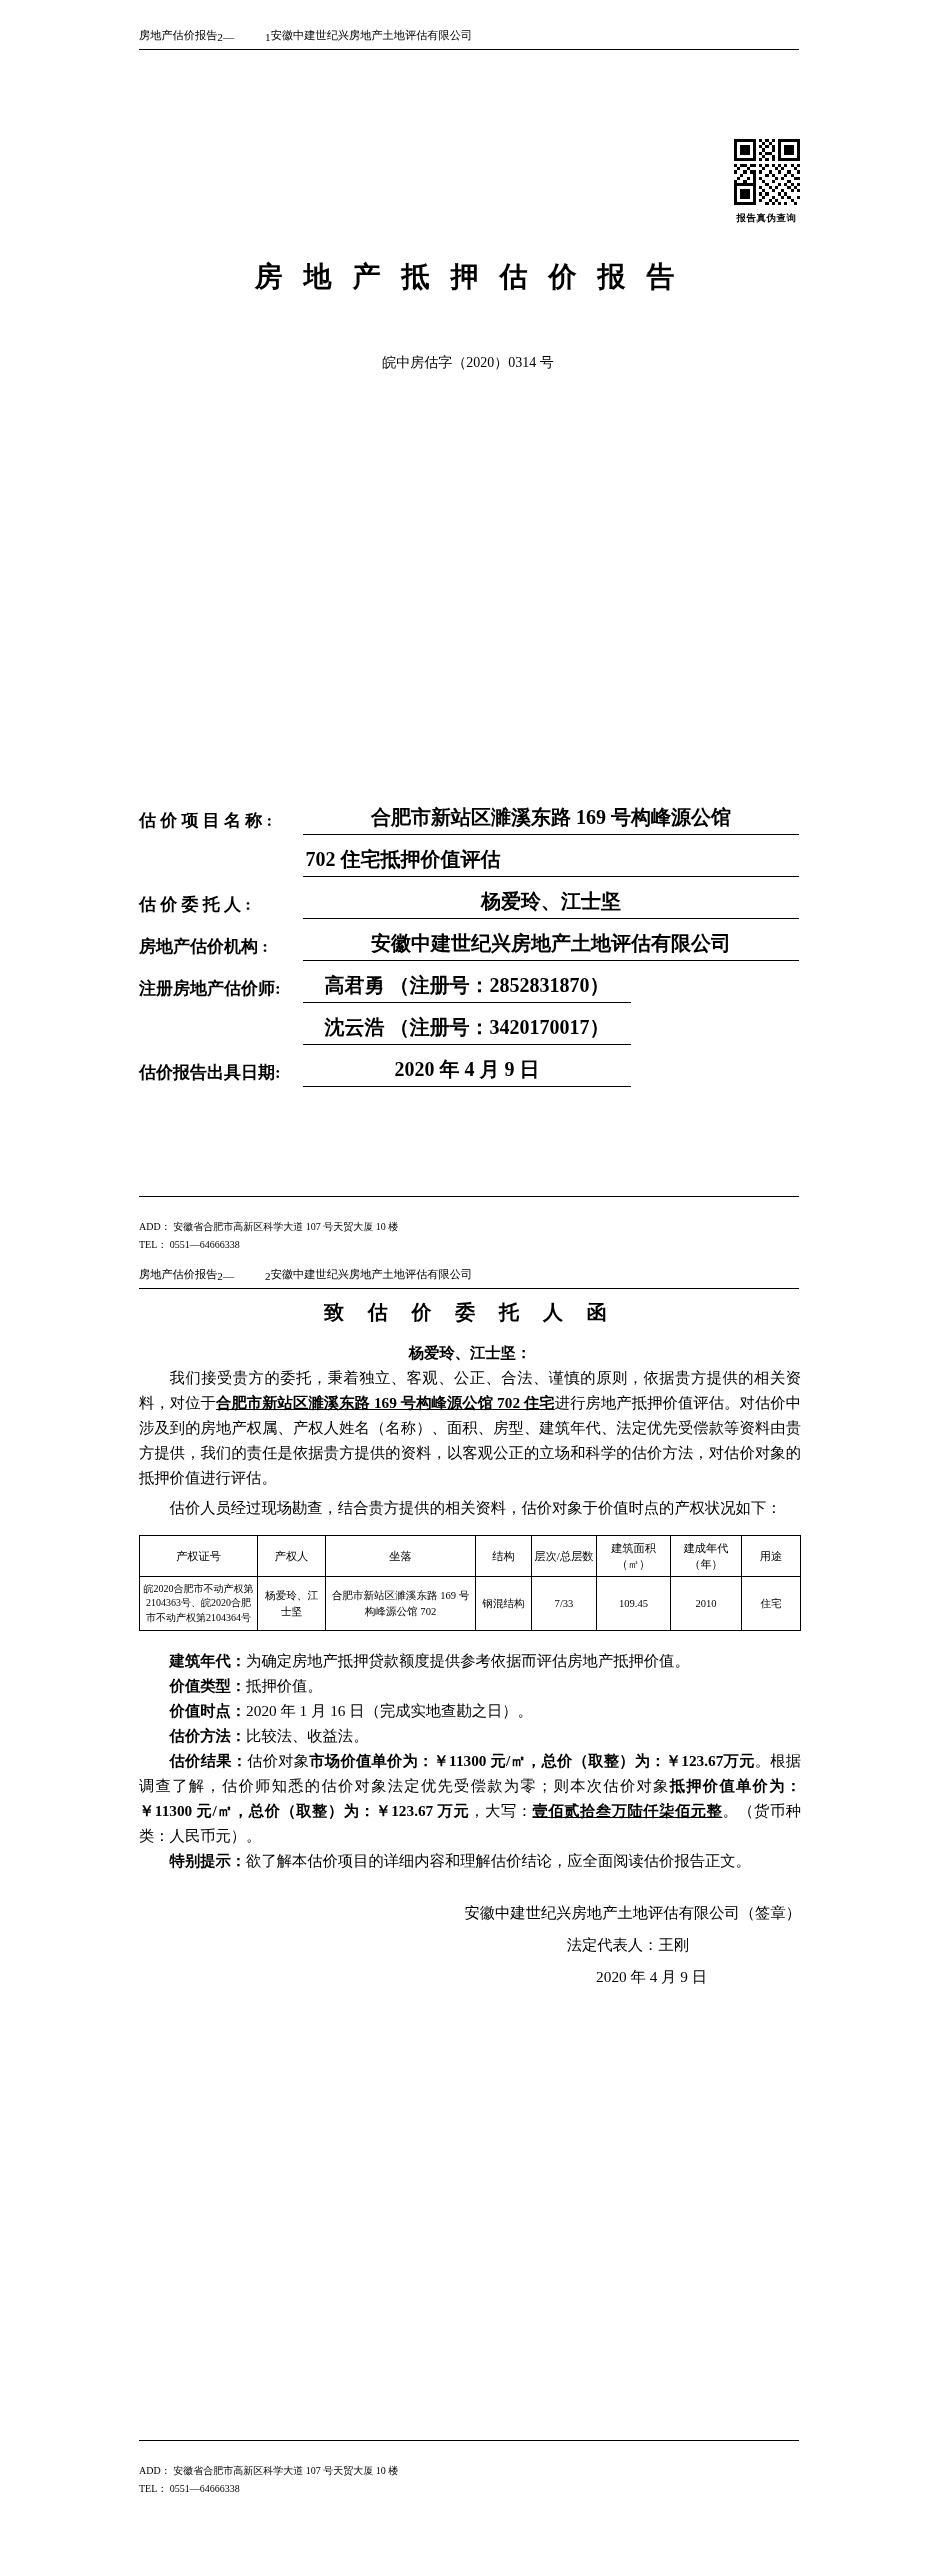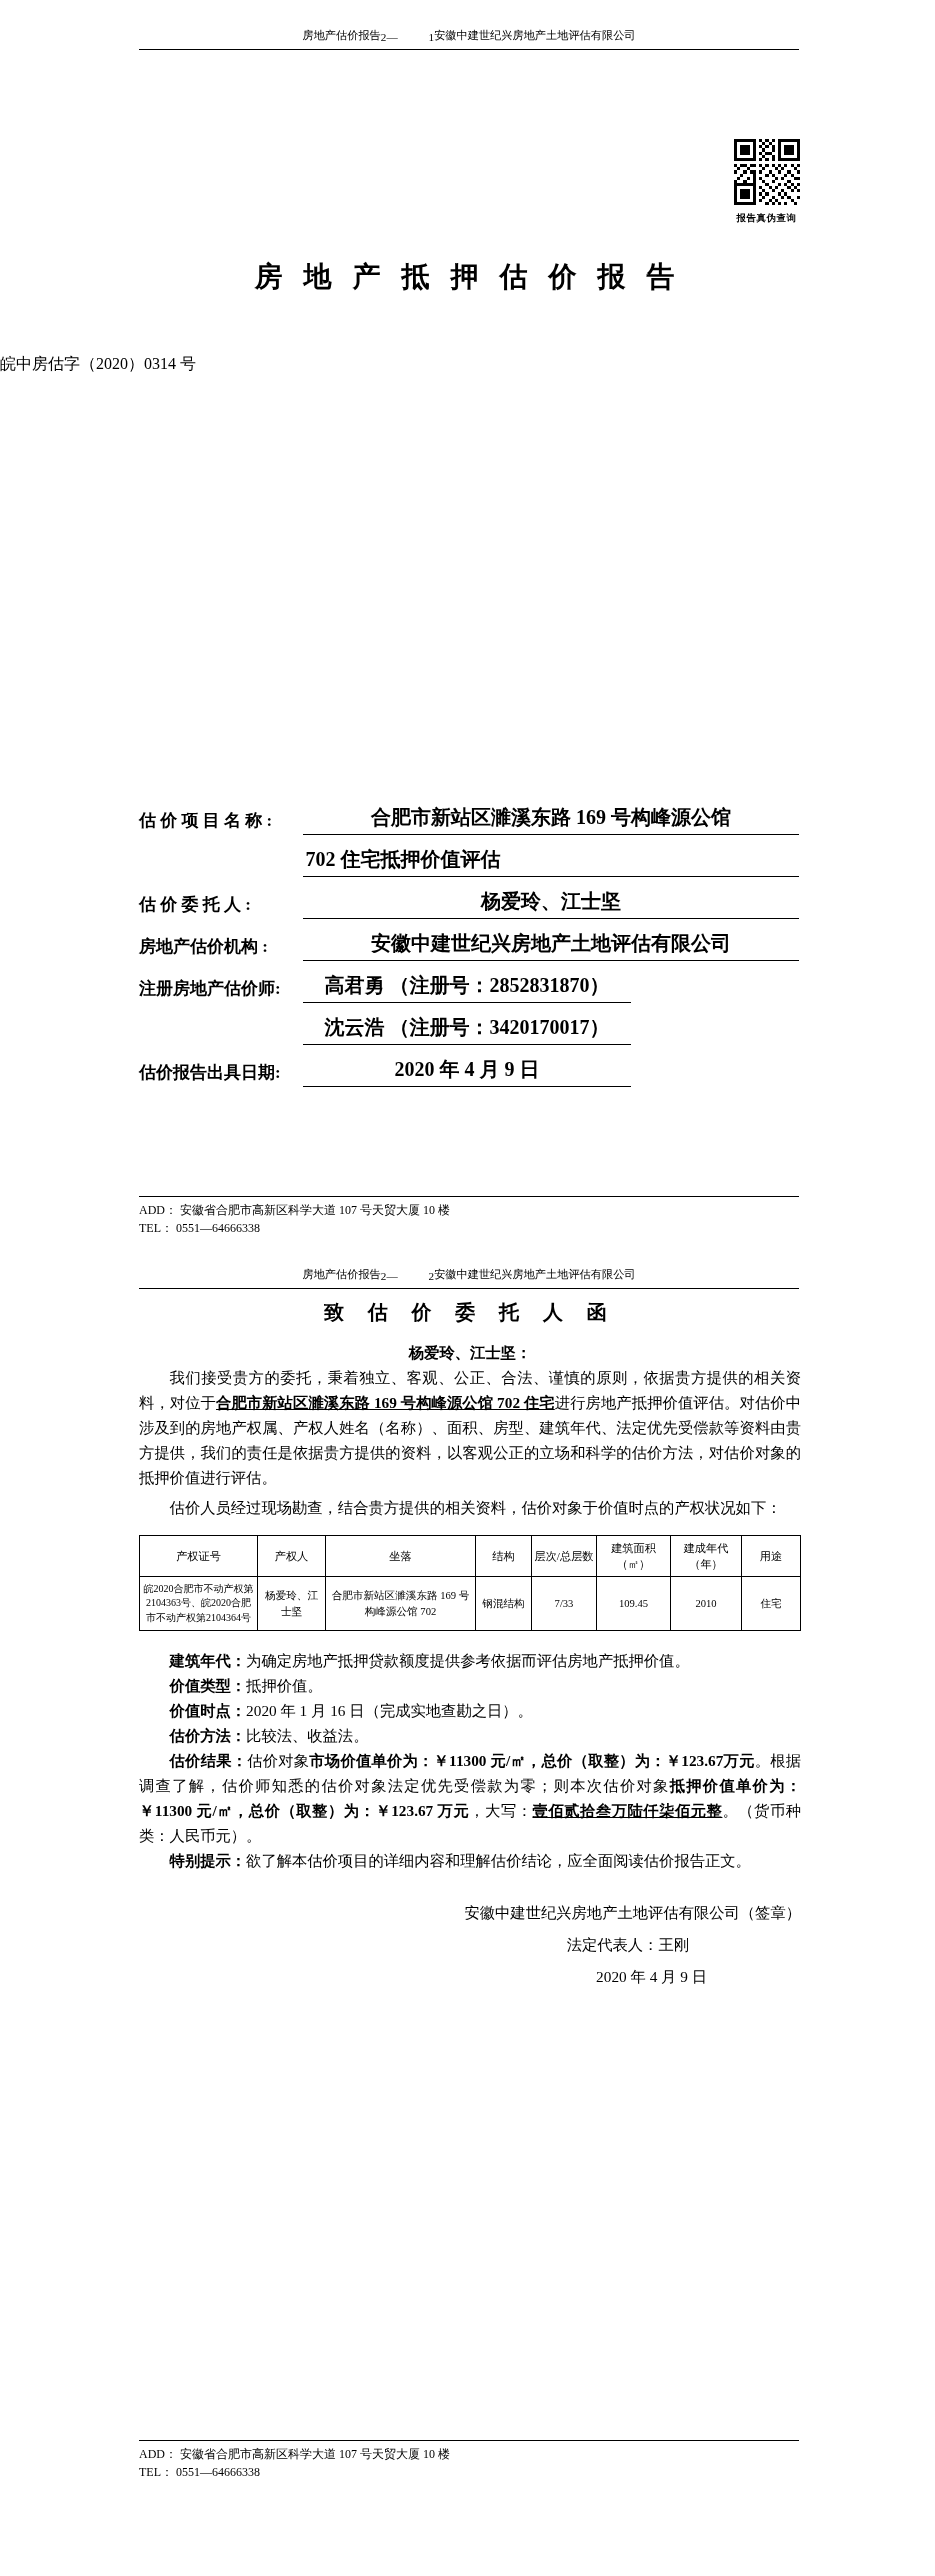--- a/index.html
+++ b/index.html
@@ -2,38 +2,38 @@
 <html style="font-size:9.4px"><head>
 <meta charset="utf-8">
 <style>
   * { margin:0; padding:0; box-sizing:border-box; }
   html, body { background:#ffffff; }
   body { font-family:"Liberation Serif","DejaVu Serif",serif; color:#000; }
 
   .sheet { position:relative; width:936px; height:2576px; background:#fff; overflow:hidden; margin:0 auto; }
 
   
-  .hdr { position:absolute; left:139px; right:137px; display:flex; justify-content:center; align-items:flex-end;
+  .hdr { position:absolute; left:139px; right:137px; display:flex; justify-content:flex-start; align-items:flex-end;
          font-size:11.2px; border-bottom:1.2px solid #000; padding-bottom:5.9px; }
   .hdr-center { display:flex; }
   .hdr-center .pgno { margin-left:31px; }
   .hdr1 { top:28px; } .hdr2 { top:1267px; }
 
-  .ftr { position:absolute; left:139px; right:137px; border-top:1.2px solid #000; padding-top:4px;
-         font-size:12px; line-height:18.3px; }
+  .ftr { position:absolute; left:139px; right:137px; border-top:1.2px solid #000; padding-top:21px;
+         font-size:10px; line-height:18.3px; }
   .ftr1 { top:1196px; } .ftr2 { top:2440px; }
 
   
   .qr-wrap { position:absolute; top:139px; right:134px; width:71px; text-align:center; }
   .qr { width:66px; height:66px; display:block; margin:0 auto; }
   .qr-cap { font-size:9.4px; font-weight:bold; margin-top:7px; white-space:nowrap; letter-spacing:0.6px; }
 
   .title1 { position:absolute; top:258px; left:0; width:100%; text-align:center;
             font-size:28px; font-weight:bold; letter-spacing:7px; white-space:nowrap; }
-  .docno  { position:absolute; top:354px; left:0; width:100%; font-size:16px; }
+  .docno  { position:absolute; top:354px; left:0; width:100%; text-align:center; font-size:14px; }
 
   .fields { position:absolute; top:793px; left:139px; right:137px; }
   .frow { display:flex; align-items:flex-end; height:42px; }
   .flabel { width:164px; font-size:17px; font-weight:bold; white-space:nowrap; padding-bottom:2.9px; }
   .fvalue { font-size:20px; font-weight:bold; text-align:center; border-bottom:1.2px solid #000; padding-bottom:2.9px; }
   .fv-full { flex:1; }
   .fv-med { width:328px; }
   .fv-left { text-align:left; padding-left:2.4px; }
 
   

